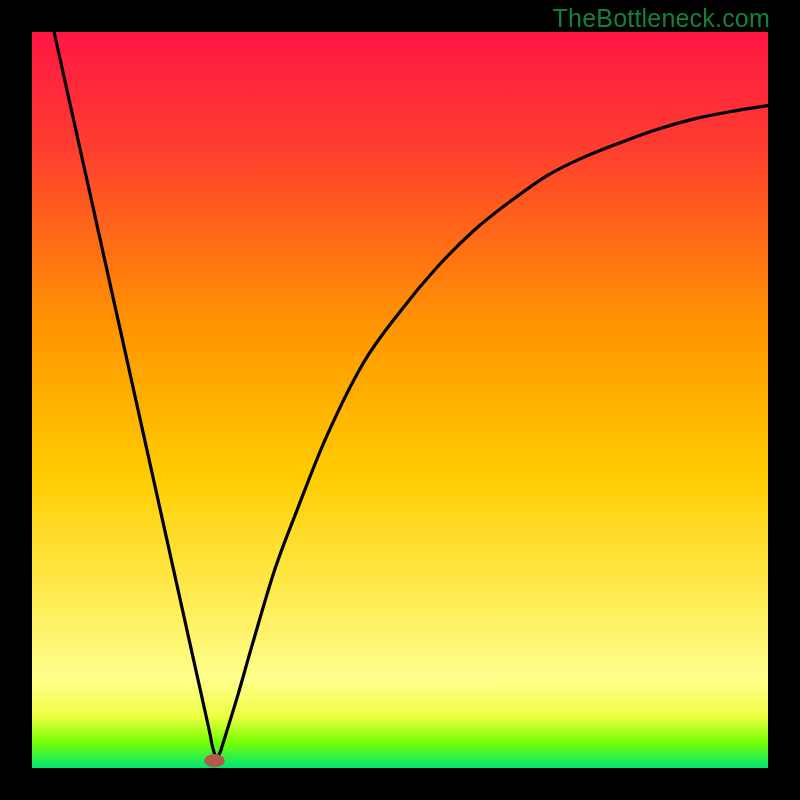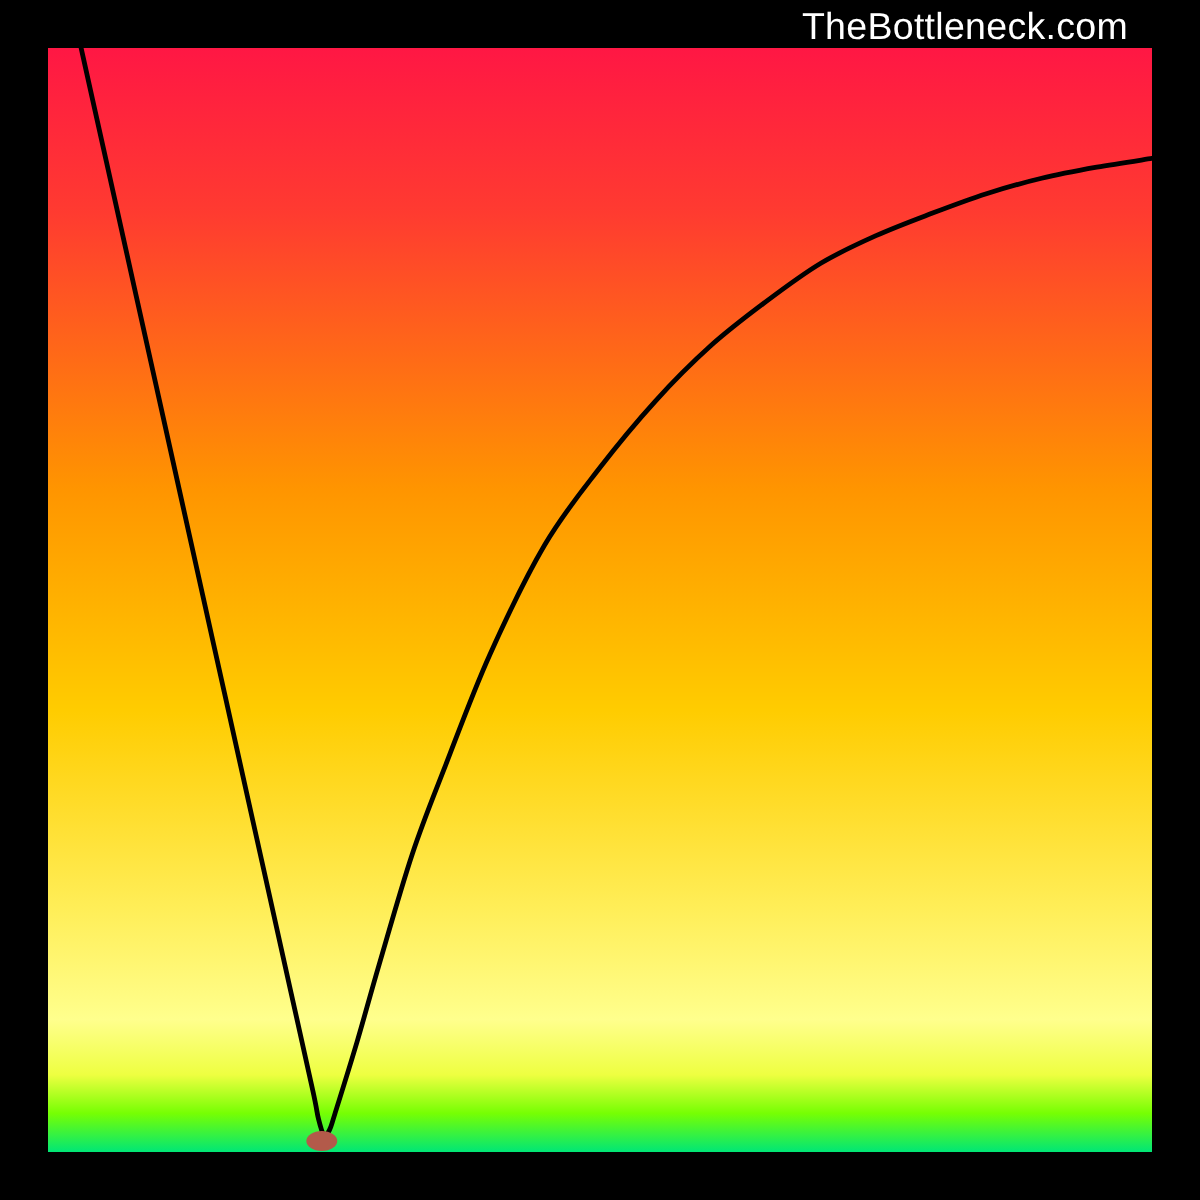--- a/index.html
+++ b/index.html
@@ -22,22 +22,22 @@
   .plot {
     position: absolute;
     left: 0;
     top: 0;
     width: 736px;
     height: 736px;
   }
   .watermark {
     position: absolute;
     top: 4px;
-    right: 48px;
-    color: #ffffff;
+    right: 30px;
+    color: #15803d;
     font-size: 25px;
     font-weight: 500;
     letter-spacing: 0.2px;
   }
   svg { display: block; }
 </style>
 </head>
 <body>
 
 <div class="watermark">TheBottleneck.com</div>

